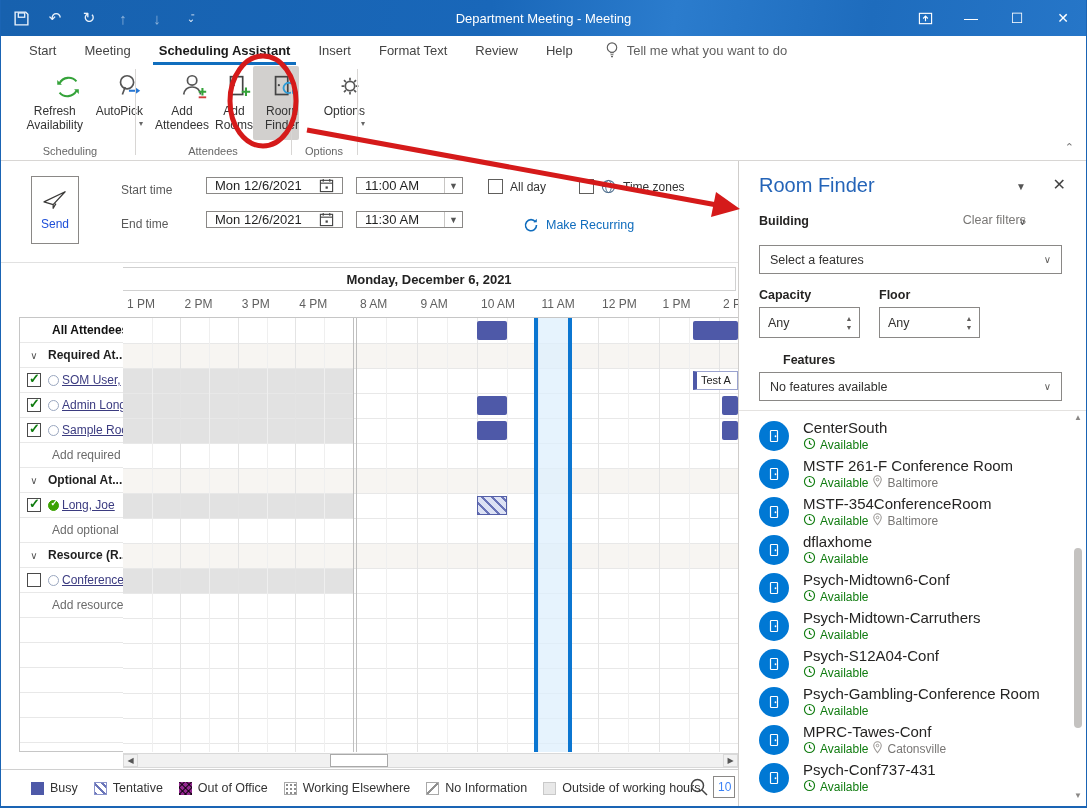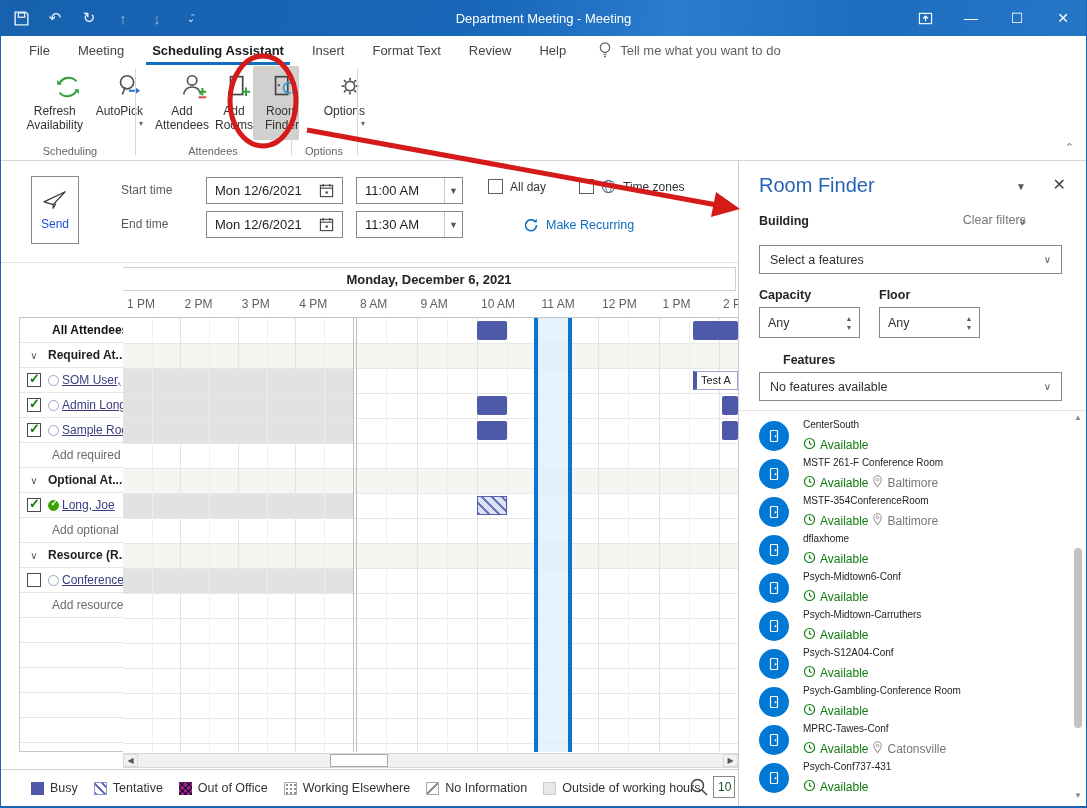--- a/index.html
+++ b/index.html
@@ -40,21 +40,21 @@
   .rbtn.pressed { background:#d2d0ce; }
   .rbtn .drop { color:#666; font-size:8px; margin-top:1px; }
   .collapse-ribbon { position:absolute; right:12px; bottom:6px; color:#777; font-size:11px; }
 
   
   .form-area { position:absolute; left:0; top:161px; width:737px; height:102px; background:#fff; border-bottom:1px solid #e1e1e1; }
   .send-btn { position:absolute; left:30px; top:15px; width:48px; height:68px; border:1px solid #8a8886; background:#fff;
     display:flex; flex-direction:column; align-items:center; justify-content:center; gap:6px; }
   .send-btn span { font-size:12px; color:#1d4ed8; }
   .flabel { position:absolute; color:#5a5a5a; font-size:12px; }
-  .fieldbox { position:absolute; height:27px; border:1px solid #8a8886; background:#fff; display:flex; align-items:center;
+  .fieldbox { position:absolute; height:17px; border:1px solid #8a8886; background:#fff; display:flex; align-items:center;
     padding:0 8px; font-size:13px; color:#1f1f1f; }
   .fieldbox .grow { flex:1; }
   .timebox .arrowzone { width:18px; height:100%; display:flex; align-items:center; justify-content:center;
     border-left:1px solid #c8c6c4; margin-right:-8px; color:#555; font-size:9px; }
   .chk { width:15px; height:15px; border:1px solid #605e5c; background:#fff; display:inline-block; }
   .chkrow { position:absolute; display:flex; align-items:center; gap:7px; font-size:12px; color:#333; }
   .link-blue { color:#0f6cbd; font-size:12.5px; }
 
   
   .calendar { position:absolute; left:0; top:263px; width:737px; height:506px; background:#fff; }
@@ -104,42 +104,42 @@
     display:flex; align-items:center; padding-left:30px; gap:16px; }
   .litem { display:flex; align-items:center; gap:6px; color:#333; font-size:12.5px; white-space:nowrap; }
   .sw { width:13px; height:13px; flex:none; }
   .sw-busy { background:#4e59a8; }
   .sw-tentative { border:1px solid #8a94cc; background:#fff; background-image:repeating-linear-gradient(45deg,#6a74b8 0 2px,transparent 2px 6px); }
   .sw-ooo { background:#93278f; background-image:repeating-linear-gradient(45deg,rgba(0,0,0,.6) 0 1.5px,transparent 1.5px 4.5px),repeating-linear-gradient(-45deg,rgba(0,0,0,.6) 0 1.5px,transparent 1.5px 4.5px); }
   .sw-elsewhere { border:1px solid #a9a9a9; background:#fff; background-image:radial-gradient(#8c8c8c .8px,transparent 1px); background-size:4px 4px; }
   .sw-noinfo { border:1px solid #a9a9a9; background:linear-gradient(135deg,transparent 43%,#909090 43% 57%,transparent 57%); }
   .sw-outside { background:#e8e8e8; border:1px solid #c9c9c9; }
   .zoomctl { position:absolute; left:688px; top:776px; display:flex; align-items:center; gap:4px; }
-  .zoombox { width:22px; height:22px; border:1px solid #8a8886; background:#fff; font-size:12px; color:#14532d;
+  .zoombox { width:22px; height:22px; border:1px solid #8a8886; background:#fff; font-size:12px; color:#3b82f6;
     display:flex; align-items:center; padding-left:4px; overflow:hidden; }
 
   
   .panel { position:absolute; left:737px; top:161px; width:350px; height:645px; background:#fff; border-left:1px solid #cfcdcb; }
   .panel-title { position:absolute; left:20px; top:13px; font-size:20px; color:#2464b8; }
   .panel-chev { position:absolute; right:62px; top:20px; color:#555; font-size:10px; }
   .panel-x { position:absolute; right:22px; top:14px; color:#444; font-size:16px; }
   .p-label { position:absolute; font-weight:bold; color:#252423; font-size:12.5px; }
   .clearf { position:absolute; right:62px; top:52px; color:#797775; font-size:12.5px; }
   .p-drop { position:absolute; height:29px; border:1px solid #8a8886; background:#fff; display:flex; align-items:center;
     padding:0 10px; font-size:12.5px; color:#323130; }
   .p-drop .dchev { margin-left:auto; color:#605e5c; font-size:10px; }
   .spin { position:absolute; width:101px; height:31px; border:1px solid #8a8886; background:#fff; display:flex; align-items:center;
     padding-left:8px; font-size:12.5px; color:#323130; }
   .spin .arrows { margin-left:auto; display:flex; flex-direction:column; width:20px; align-items:center; color:#605e5c; font-size:7px; line-height:7px; gap:2px; }
   .p-divider { position:absolute; left:0; width:100%; height:1px; background:#e4e2e0; }
   .roomlist { position:absolute; left:0; top:250px; width:350px; height:395px; overflow:hidden; }
   .room { position:absolute; left:20px; width:300px; height:38px; }
   .room .ricon { position:absolute; left:0; top:2px; width:30px; height:30px; border-radius:50%; background:#0078d4;
     display:flex; align-items:center; justify-content:center; }
-  .room .rname { position:absolute; left:44px; top:0; font-size:10px; color:#252423; white-space:nowrap; }
+  .room .rname { position:absolute; left:44px; top:0; font-size:15px; color:#252423; white-space:nowrap; }
   .room .rsub { position:absolute; left:44px; top:18px; display:flex; align-items:center; gap:4px; font-size:12px; }
   .room .avail { color:#107c10; }
   .room .loc { color:#797775; }
   .vscroll { position:absolute; right:4px; top:252px; width:12px; height:390px; }
   .vscroll .varr { position:absolute; left:0; width:12px; height:12px; color:#8a8886; font-size:8px; text-align:center; }
   .vscroll .vthumb { position:absolute; left:2px; width:8px; background:#c4c2c0; border-radius:4px; }
 
   
   #annot { position:absolute; left:0; top:0; width:1087px; height:808px; z-index:60; pointer-events:none; }
 </style>
@@ -171,21 +171,21 @@
           </svg>
       </div>
       <div class="win-btn">—</div>
       <div class="win-btn">☐</div>
       <div class="win-btn">✕</div>
     </div>
   </div>
 
   <div class="tabbar">
 
-    <div class="tab">File</div>
+    <div class="tab">Start</div>
       <div class="tab">Meeting</div>
       <div class="tab active">Scheduling Assistant</div>
       <div class="tab">Insert</div>
       <div class="tab">Format Text</div>
       <div class="tab">Review</div>
       <div class="tab">Help</div>
       <div class="tellme">
       <span>
         <svg width="14" height="17" viewBox="0 0 14 18">
             <circle cx="7" cy="7" r="5" fill="none" stroke="#5f5f5f" stroke-width="1.2"></circle>

